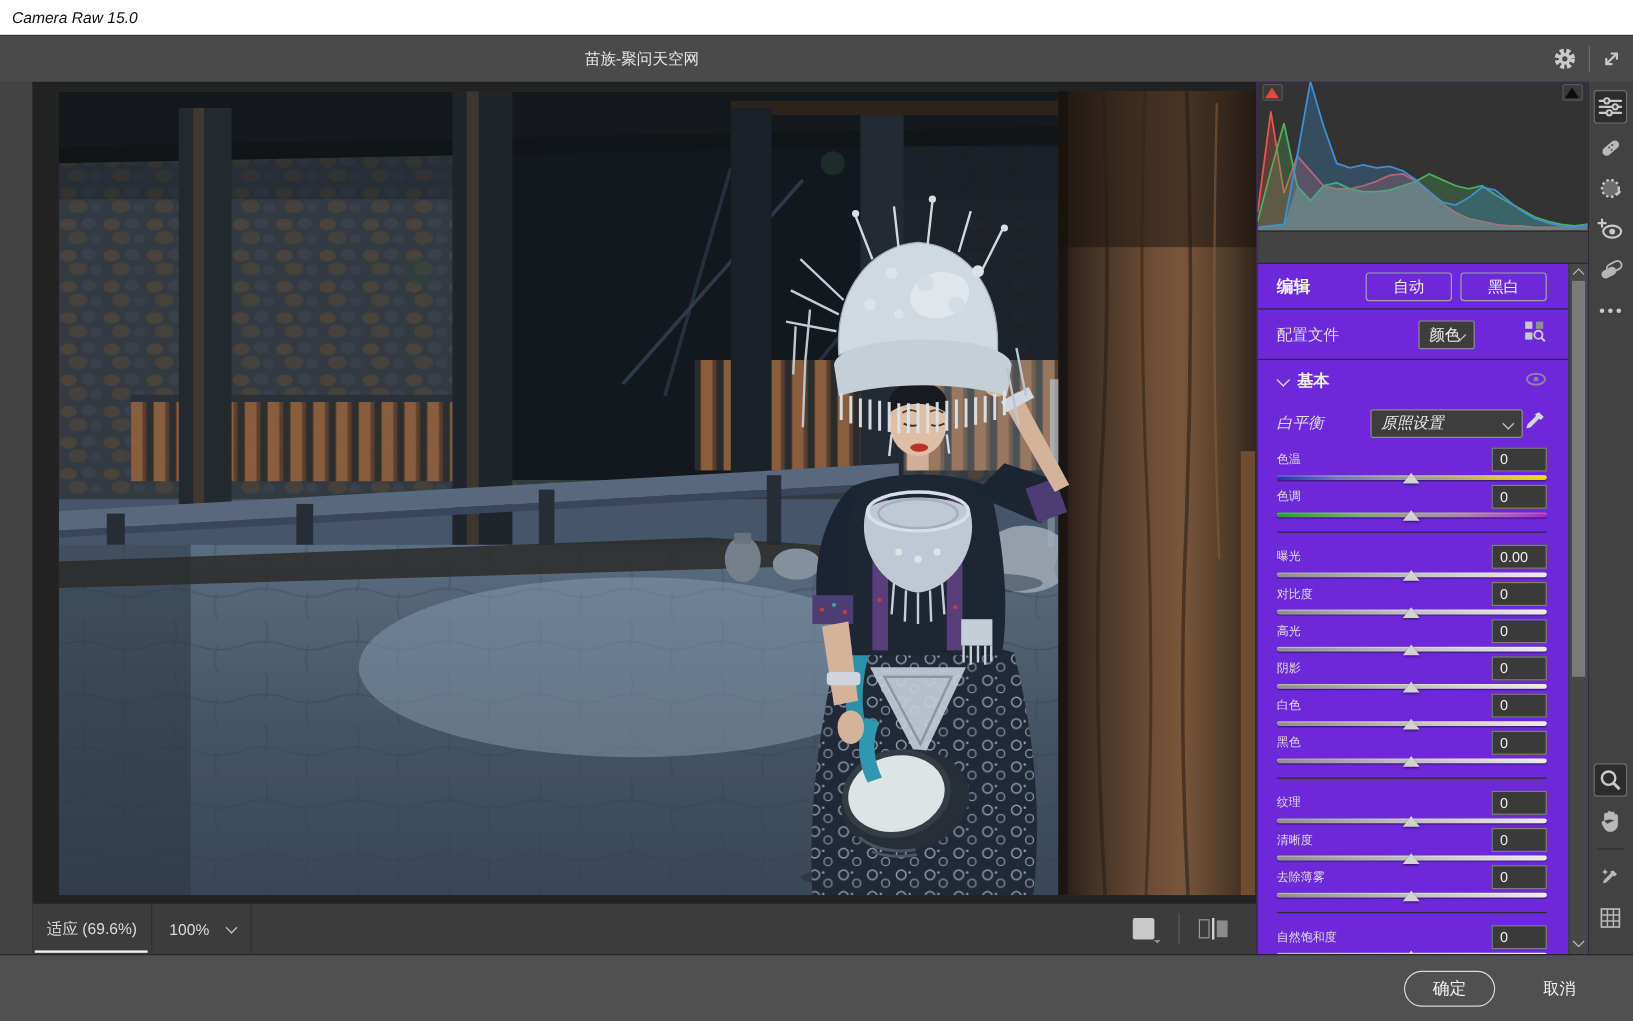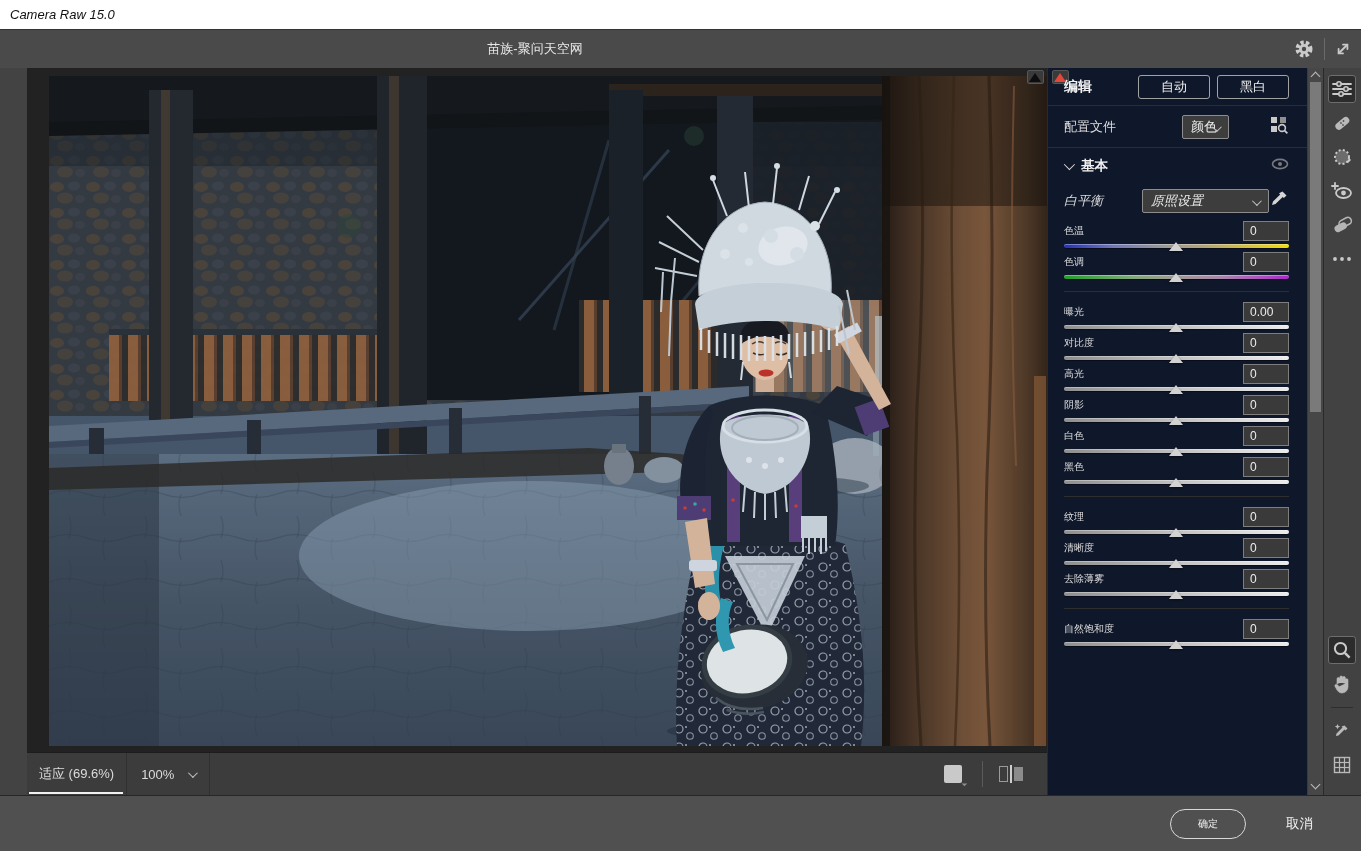--- a/index.html
+++ b/index.html
@@ -37,21 +37,21 @@
   .preview-square{width:18px;height:18px;background:#c9c9c9;border-radius:2px;position:relative;margin-right:20px;}
   .preview-square::after{content:"";position:absolute;right:-5px;bottom:-1px;border-left:4px solid transparent;
     border-top:4px solid transparent;border-right:4px solid #8d8d8d;transform:rotate(45deg);}
   .bar-div{width:1px;height:26px;background:#5a5a5a;margin-right:16px;}
   .split-icon{width:26px;height:18px;position:relative;margin-right:22px;}
   .split-icon .l{position:absolute;left:0;top:1px;width:9px;height:16px;border:1.5px solid #9a9a9a;}
   .split-icon .m{position:absolute;left:11px;top:0;width:2.5px;height:18px;background:#cfcfcf;}
   .split-icon .r{position:absolute;left:15px;top:2px;width:9px;height:14px;background:#8b8b8b;}
 
   
-  .rightpanel{width:276px;background:#0f172a;border-left:1px solid #2a2a2a;display:flex;flex-direction:row;position:relative;}
+  .rightpanel{width:276px;background:#6d28d9;border-left:1px solid #2a2a2a;display:flex;flex-direction:column;position:relative;}
   .histo-graph{height:125px;background:#333333;position:relative;border-bottom:1px solid #282828;}
   .histo-graph svg.curves{position:absolute;inset:0;width:100%;height:100%;}
   .clipbox{position:absolute;top:2px;width:17px;height:14px;border:1px solid #565656;border-radius:2px;
     background:#3a3a3a;display:flex;align-items:center;justify-content:center;}
   .clipbox.left{left:4px;} .clipbox.right{right:4px;}
   .histo-strip{height:27px;background:#434343;border-bottom:1px solid #2d2d2d;}
   .controls{flex:1;position:relative;overflow:hidden;}
   .row-edit{height:38px;display:flex;align-items:center;padding:0 34px 0 16px;border-bottom:1px solid #2d2d2d;}
   .row-edit .lbl{font-weight:bold;font-size:14px;color:#f1f1f1;}
   .row-edit .btns{margin-left:auto;display:flex;gap:7px;}
@@ -97,21 +97,21 @@
     align-items:center;padding:7px 0 10px;}
   .tslot{width:28px;height:28px;display:flex;align-items:center;justify-content:center;margin-bottom:6px;flex:none;}
   .tslot.sel{background:#2c2c2c;border:1px solid #6d6d6d;border-radius:3px;}
   .tspace{flex:1;}
   .tdiv{width:22px;border-top:1px solid #2e2e2e;margin:3px 0 9px;}
 
   
   .bottomstrip{height:56px;background:#505050;border-top:1px solid #272727;display:flex;align-items:center;
     justify-content:flex-end;gap:34px;padding-right:42px;flex:none;}
   .ok-btn{width:76px;height:30px;border-radius:15px;border:1.5px solid #d8d8d8;background:transparent;
-    color:#f2f2f2;font-size:10px;font-family:inherit;display:flex;align-items:center;justify-content:center;}
+    color:#f2f2f2;font-size:14px;font-family:inherit;display:flex;align-items:center;justify-content:center;}
   .cancel-btn{background:none;border:none;color:#f2f2f2;font-size:13.5px;font-family:inherit;}
   .icon-stroke{stroke:#c9c9c9;fill:none;stroke-width:1.8;stroke-linecap:round;}
   .icon-fill{fill:#c9c9c9;}
 </style>
 </head>
 <body>
 
 <div class="window">
 
   <div class="titlebar">

